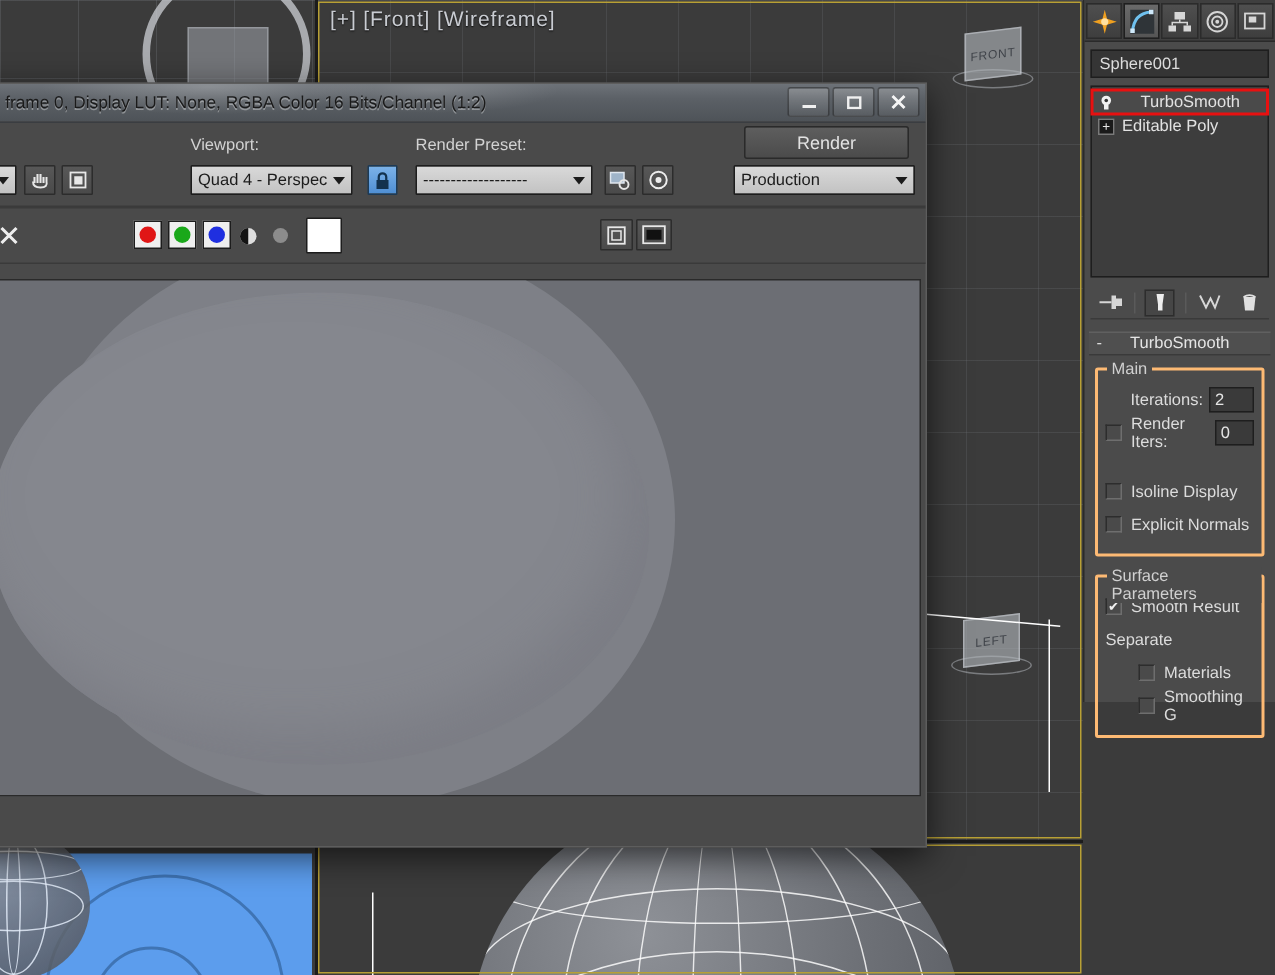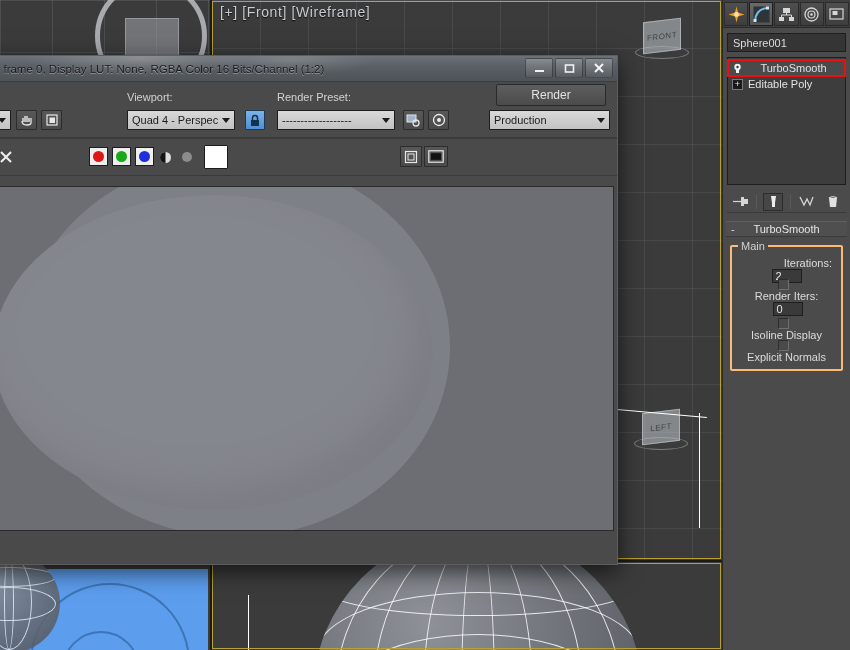--- a/index.html
+++ b/index.html
@@ -208,21 +208,21 @@
   .render-canvas .blob {
     position: absolute;
     border-radius: 50%;
     background: #83858c;
   }
 
   
   .cmdpanel {
     position: absolute;
     right: 0; top: 0;
-    width: 128px; height: 650px;
+    width: 128px; height: 468px;
     background: #4b4b4b;
     border-left: 1px solid #2a2a2a;
   }
   .cp-tabs {
     height: 28px;
     display: flex;
     background: #3f3f3f;
     border-bottom: 1px solid #2a2a2a;
     padding: 2px 1px;
     gap: 1px;
@@ -328,21 +328,21 @@
     border-radius: 2px;
     padding: 10px 5px 7px 5px;
     position: relative;
   }
   .group > .gtitle {
     position: absolute; left: 6px; top: -7px;
     background: #4b4b4b;
     padding: 0 3px;
     font-size: 11px; color: #d0d0d0;
   }
-  .row { display: flex; align-items: center; height: 19px; margin-bottom: 3px; flex-direction: column; }
+  .row { display: flex; align-items: center; height: 19px; margin-bottom: 3px; }
   .row .lbl { font-size: 11px; color: #dcdcdc; }
   .row .lbl.right { margin-left: auto; margin-right: 4px; }
   .spinner {
     width: 30px; height: 17px;
     background: #3a3a3a;
     border: 1px solid #1e1e1e;
     color: #e4e4e4;
     font-size: 11px;
     display: flex; align-items: center;
     padding-left: 3px;
@@ -688,17 +688,35 @@
         <div class="row" style="margin-top:20px;">
           <span class="chk"></span>
           <span class="lbl">Isoline Display</span>
         </div>
         <div class="row">
           <span class="chk"></span>
           <span class="lbl">Explicit Normals</span>
         </div>
       </div>
 
+      <div class="group" style="margin-top:12px;">
+        <span class="gtitle">Surface Parameters</span>
+        <div class="row">
+          <span class="chk">✔</span>
+          <span class="lbl">Smooth Result</span>
+        </div>
+        <div class="row">
+          <span class="lbl">Separate</span>
+        </div>
+        <div class="row indent">
+          <span class="chk"></span>
+          <span class="lbl">Materials</span>
+        </div>
+        <div class="row indent">
+          <span class="chk"></span>
+          <span class="lbl">Smoothing G</span>
+        </div>
+      </div>
 
     </div>
   </div>
 
 </div>
 
 </body></html>

